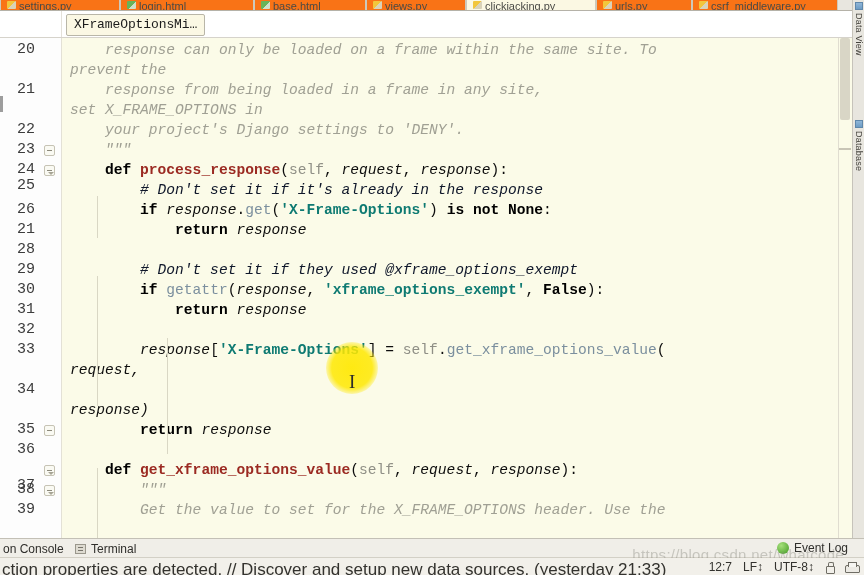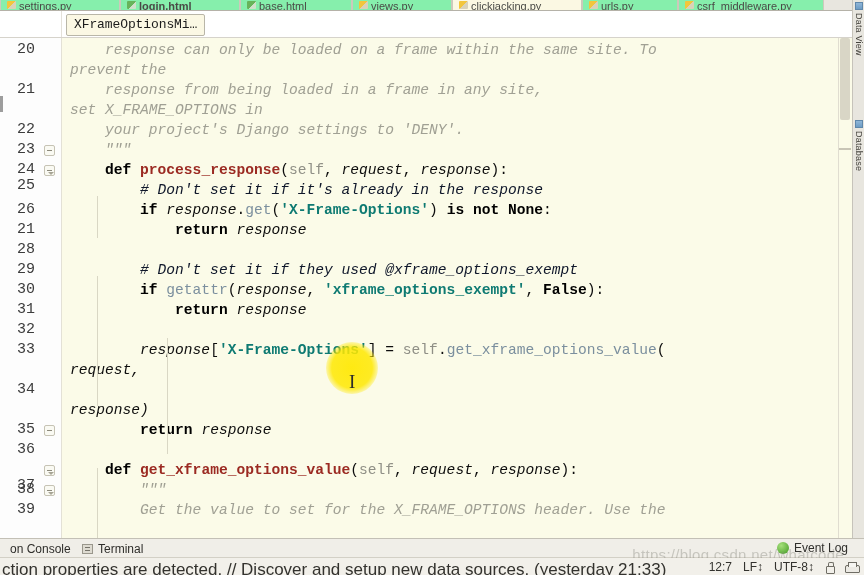--- a/index.html
+++ b/index.html
@@ -17,21 +17,21 @@
     background: #e8e6df;
     border-bottom: 1px solid #b5b2a8;
     display: flex; align-items: flex-end;
     overflow: hidden;
   }
   .etab {
     height: 11px;
     display: flex; align-items: flex-end;
     gap: 3px;
     padding: 0 6px;
-    background: #86efac;
+    background: #f97316;
     border-left: 1px solid #cdc9bb;
     border-right: 1px solid #cdc9bb;
     font-size: 11px; color: #4a4a46;
     white-space: nowrap;
     overflow: hidden;
     position: relative;
   }
   .etab.active { background: #fbf8e3; }
   .etab .tico {
     width: 9px; height: 8px; flex: 0 0 9px;
@@ -194,21 +194,21 @@
     position: absolute; left: 0; top: 538px; width: 864px; height: 20px;
     background: #f0eee8;
     border-top: 1px solid #c3c0b6;
     border-bottom: 1px solid #d3d0c6;
   }
   .btab {
     position: absolute; top: 2px;
     display: flex; align-items: center; gap: 5px;
     font-size: 12px; color: #2f2e2b;
     height: 16px;
-    padding: 0 10px;
+    padding: 0 3px;
   }
   .btab .bico {
     width: 11px; height: 10px;
     border: 1px solid #9a978c;
     background: #dedbd1;
     position: relative;
   }
   .btab .bico::after {
     content: ""; position: absolute; left: 2px; top: 2px;
     width: 5px; height: 1px; background: #76736a;
@@ -281,21 +281,21 @@
 </head>
 <body>
 
 <div id="root">
 
   <div class="tabstrip" id="tabstrip">
       <div class="etab" style="width: 120px;">
         <span class="tico py"></span>
         <span class="tlabel">settings.py</span>
       </div>
-      <div class="etab" style="width: 120px; font-weight: bold;">
+      <div class="etab" style="width: 134px;">
         <span class="tico ht"></span>
         <span class="tlabel">login.html</span>
       </div>
       <div class="etab" style="width: 112px;">
         <span class="tico ht"></span>
         <span class="tlabel">base.html</span>
       </div>
       <div class="etab" style="width: 100px;">
         <span class="tico py"></span>
         <span class="tlabel">views.py</span>

